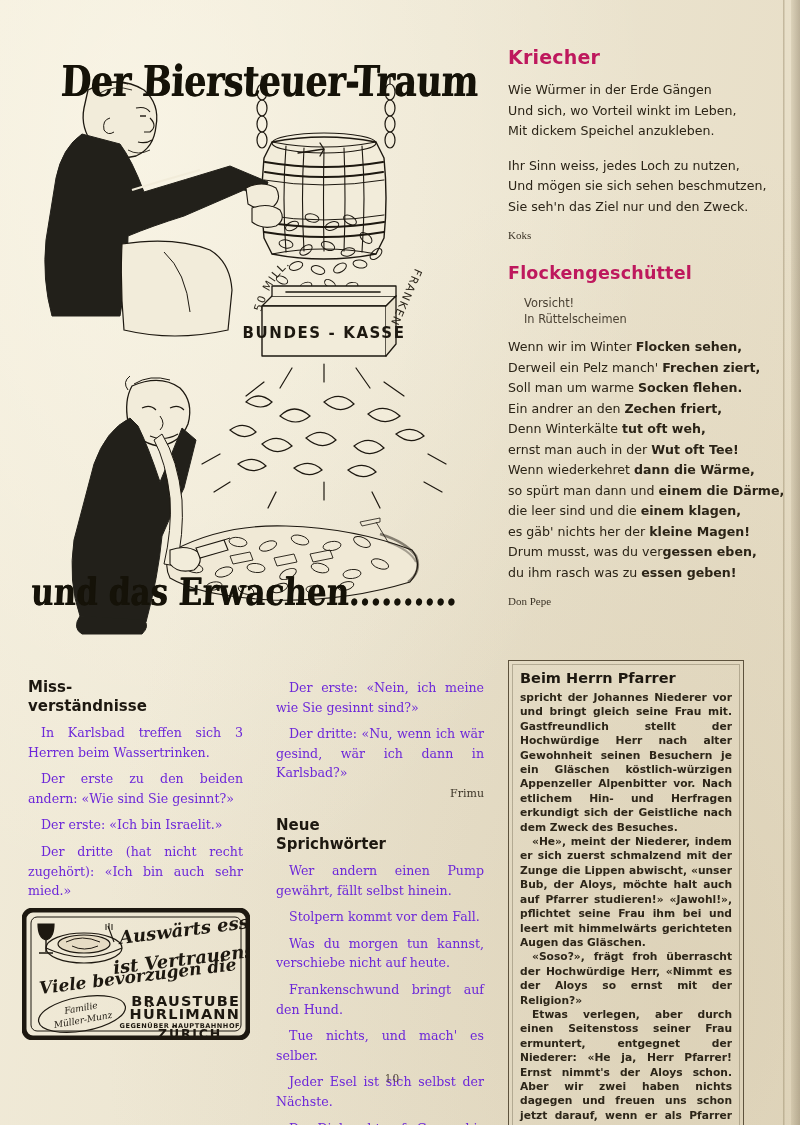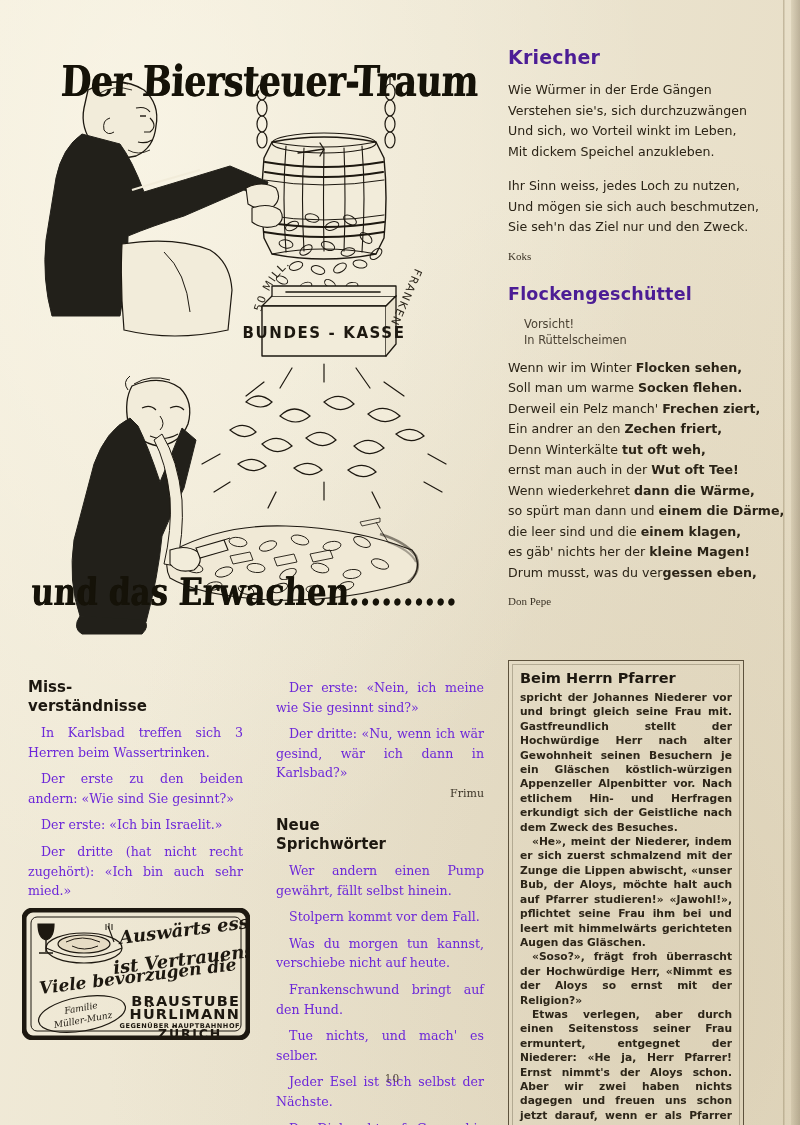--- a/index.html
+++ b/index.html
@@ -57,21 +57,21 @@
   }
 
   
   #right-col{
     position:absolute; left:508px; top:46px; width:252px;
   }
   .poem-title{
     font-family:"DejaVu Sans", sans-serif;
     font-weight:bold;
     font-size:19px;
-    color:#4c1d95;
+    color:#be185d;
     margin:0 0 12px 0;
     letter-spacing:.2px;
   }
   .poem-title.small{ font-size:17.5px; }
   .poem-stanza{ margin:0 0 14px 0; }
   .poem-line{
     font-family:"DejaVu Sans", sans-serif;
     font-size:12.6px;
     line-height:20.5px;
     color:#2b2417;
@@ -385,53 +385,53 @@
     <div class="cartoon-title">Der Biersteuer-Traum</div>
     <div class="cartoon-caption">und das Erwachen..........</div>
   </div>
 
   <div id="right-col">
 
     <div class="poem-title">Kriecher</div>
 
     <div class="poem-stanza">
       <div class="poem-line">Wie Würmer in der Erde Gängen</div>
-      <div class="poem-line">Verstehen sie's, sich durchzuzwängen</div>
       <div class="poem-line">Und sich, wo Vorteil winkt im Leben,</div>
       <div class="poem-line">Mit dickem Speichel anzukleben.</div>
     </div>
 
     <div class="poem-stanza">
       <div class="poem-line">Ihr Sinn weiss, jedes Loch zu nutzen,</div>
-      <div class="poem-line">Und mögen sie sich auch beschmutzen,</div>
+      <div class="poem-line">Und mögen sie sich sehen beschmutzen,</div>
       <div class="poem-line">Sie seh'n das Ziel nur und den Zweck.</div>
     </div>
 
     <div class="poem-sig">Koks</div>
 
     <div class="spacer-22"></div>
 
     <div class="poem-title small">Flockengeschüttel</div>
     <div class="poem-sub">Vorsicht!</div>
     <div class="poem-sub">In Rüttelscheimen</div>
 
     <div class="spacer-10"></div>
 
     <div class="poem-stanza" id="poem2-lines">
         <div class="poem-line"><span>Wenn wir im Winter </span><b>Flocken sehen,</b></div>
+        <div class="poem-line"><span>Derweil ein Pelz manch' </span><b>Frechen ziert,</b></div>
         <div class="poem-line"><span>Soll man um warme </span><b>Socken flehen.</b></div>
-        <div class="poem-line"><span>Derweil ein Pelz manch' </span><b>Frechen ziert,</b></div>
         <div class="poem-line"><span>Ein andrer an den </span><b>Zechen friert,</b></div>
         <div class="poem-line"><span>Denn Winterkälte </span><b>tut oft weh,</b></div>
         <div class="poem-line"><span>ernst man auch in der </span><b>Wut oft Tee!</b></div>
         <div class="poem-line"><span>Wenn wiederkehret </span><b>dann die Wärme,</b></div>
         <div class="poem-line"><span>so spürt man dann und </span><b>einem die Därme,</b></div>
         <div class="poem-line"><span>die leer sind und die </span><b>einem klagen,</b></div>
         <div class="poem-line"><span>es gäb' nichts her der </span><b>kleine Magen!</b></div>
         <div class="poem-line"><span>Drum musst, was du ver</span><b>gessen eben,</b></div>
+        <div class="poem-line"><span>du ihm rasch was zu </span><b>essen geben!</b></div>
       </div>
 
     <div class="poem-sig">Don Pepe</div>
   </div>
 
   <div id="story-box">
     <div class="inner-rule"></div>
     <div class="story-title">Beim Herrn Pfarrer</div>
     <p class="story-p">spricht der Johannes Niederer vor und bringt gleich seine Frau mit. Gastfreundlich stellt der Hochwürdige Herr nach alter Gewohnheit seinen Besuchern je ein Gläschen köstlich-würzigen Appenzeller Alpenbitter vor. Nach etlichem Hin- und Herfragen erkundigt sich der Geistliche nach dem Zweck des Besuches.</p>
     <p class="story-p indent">«He», meint der Niederer, indem er sich zuerst schmalzend mit der Zunge die Lippen abwischt, «unser Bub, der Aloys, möchte halt auch auf Pfarrer studieren!» «Jawohl!», pflichtet seine Frau ihm bei und leert mit himmelwärts gerichteten Augen das Gläschen.</p>

